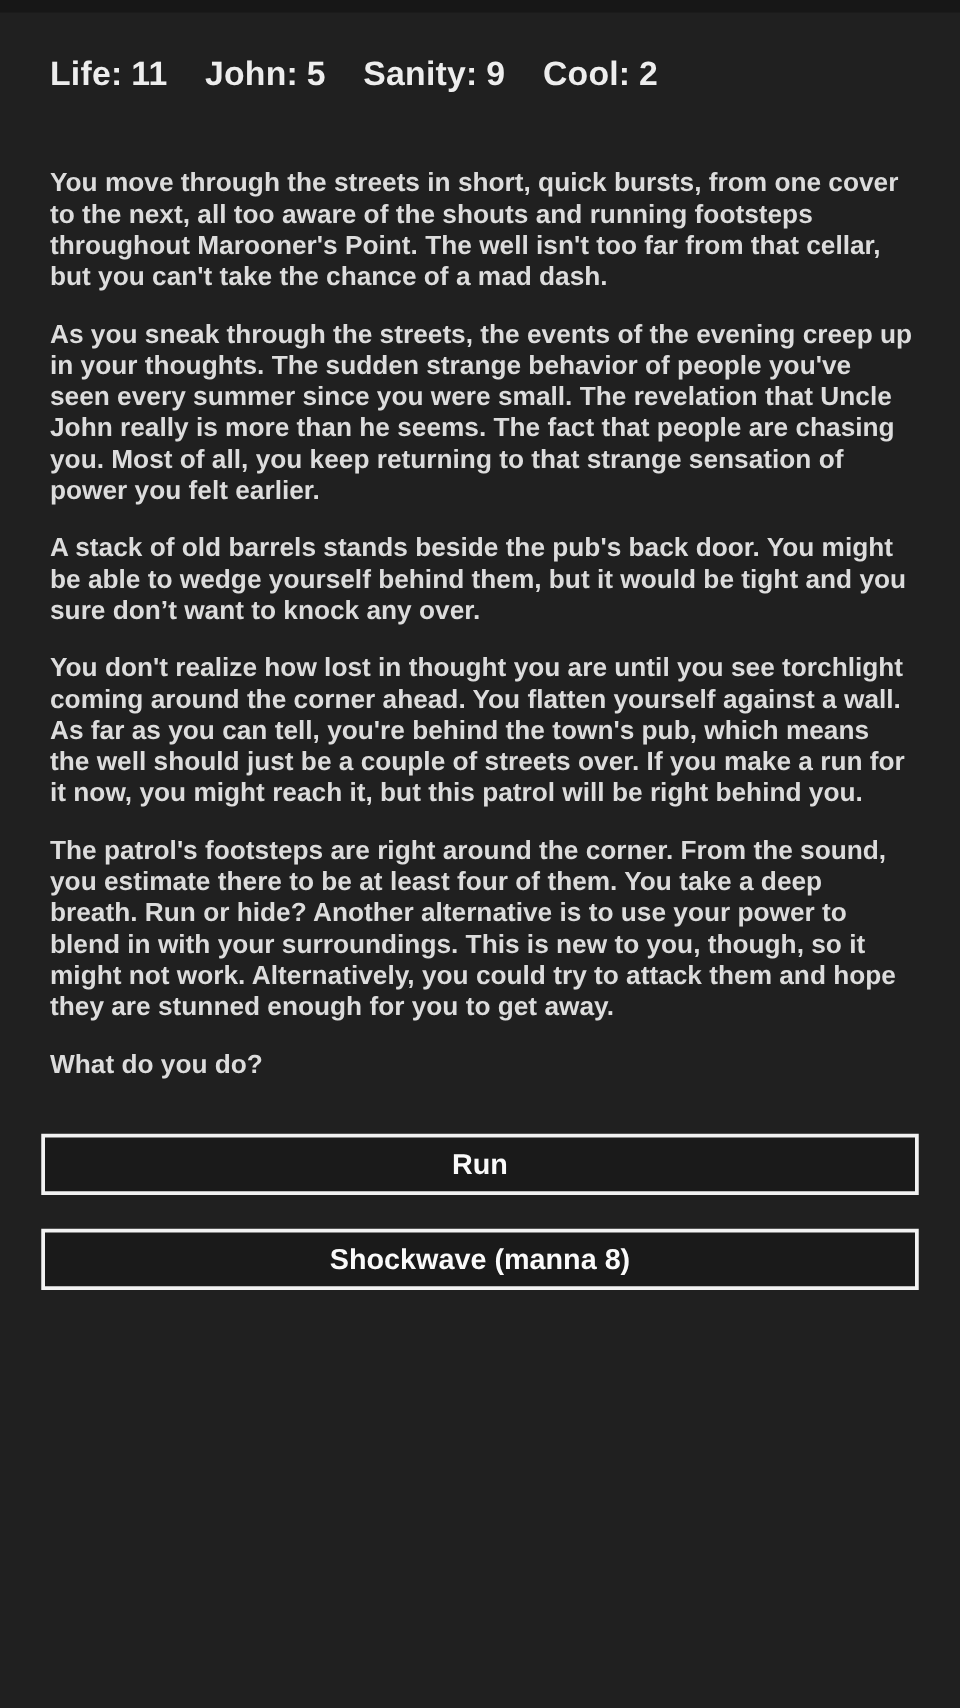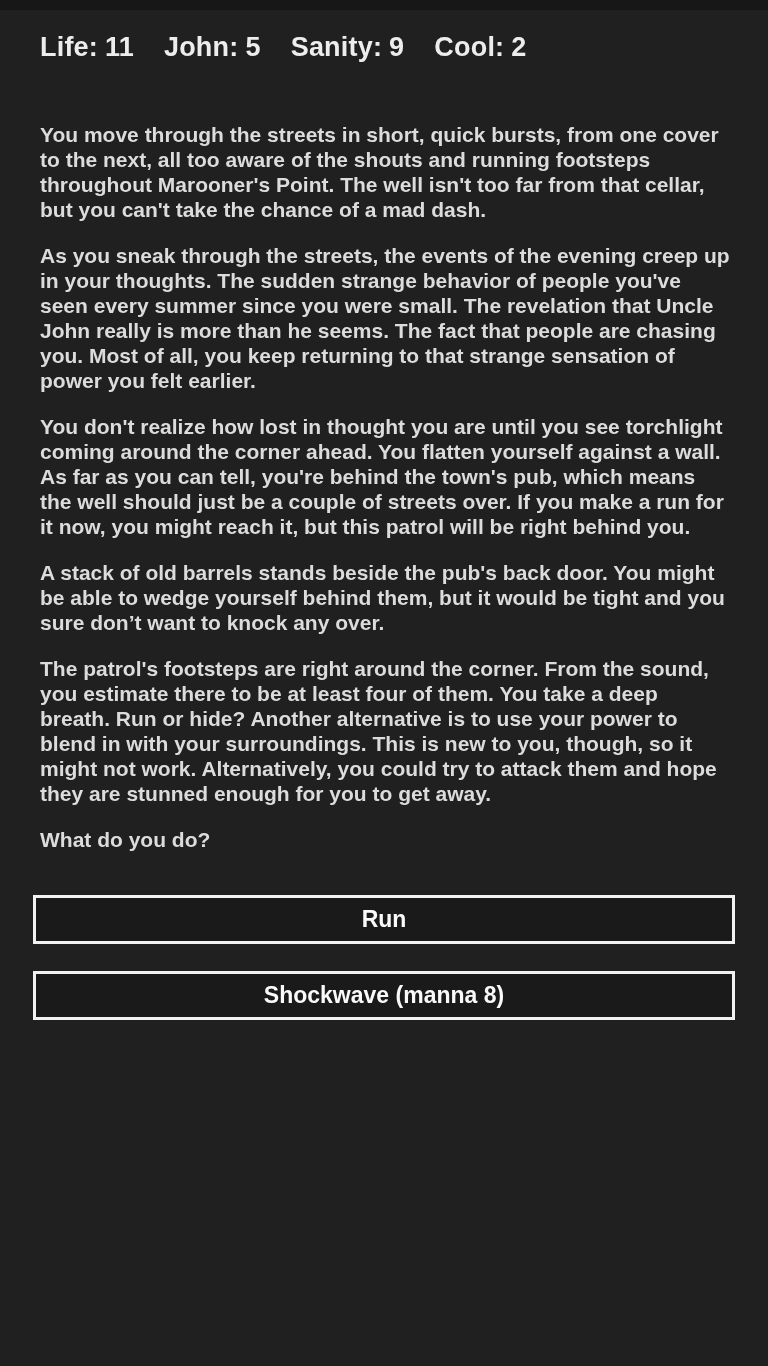--- a/index.html
+++ b/index.html
@@ -30,21 +30,21 @@
   }
   .stats-bar {
     display: flex;
     gap: 30px;
     padding: 22px 40px 0 40px;
     font-size: 27px;
     font-weight: 700;
     color: var(--stats-text);
     letter-spacing: 0.2px;
   }
-  .stat { white-space: nowrap; }
+  .stat { white-space: nowrap; margin-top: 12px; }
   .stat .stat-label { margin-right: 7px; }
   .story {
     margin: 59px 38px 0 40px;
     font-size: 21px;
     line-height: 25px;
     color: var(--story-text);
     font-weight: bold;
   }
   .story p {
     margin: 0 0 21px 0;
@@ -89,22 +89,22 @@
       <span class="stat-label">Sanity:</span><span class="stat-value">9</span>
     </span>
     <span class="stat">
       <span class="stat-label">Cool:</span><span class="stat-value">2</span>
     </span>
   </header>
 
   <main class="story">
     <p>You move through the streets in short, quick bursts, from one cover to the next, all too aware of the shouts and running footsteps throughout Marooner's Point. The well isn't too far from that cellar, but you can't take the chance of a mad dash.</p>
     <p>As you sneak through the streets, the events of the evening creep up in your thoughts. The sudden strange behavior of people you've seen every summer since you were small. The revelation that Uncle John really is more than he seems. The fact that people are chasing you. Most of all, you keep returning to that strange sensation of power you felt earlier.</p>
+    <p>A stack of old barrels stands beside the pub's back door. You might be able to wedge yourself behind them, but it would be tight and you sure don’t want to knock any over.</p>
     <p>You don't realize how lost in thought you are until you see torchlight coming around the corner ahead. You flatten yourself against a wall. As far as you can tell, you're behind the town's pub, which means the well should just be a couple of streets over. If you make a run for it now, you might reach it, but this patrol will be right behind you.</p>
-    <p>A stack of old barrels stands beside the pub's back door. You might be able to wedge yourself behind them, but it would be tight and you sure don’t want to knock any over.</p>
     <p>The patrol's footsteps are right around the corner. From the sound, you estimate there to be at least four of them. You take a deep breath. Run or hide? Another alternative is to use your power to blend in with your surroundings. This is new to you, though, so it might not work. Alternatively, you could try to attack them and hope they are stunned enough for you to get away.</p>
     <p class="prompt">What do you do?</p>
   </main>
 
   <div class="choices">
     <button class="choice">Run</button>
     <button class="choice">Shockwave (manna 8)</button>
   </div>
 
 </div>

